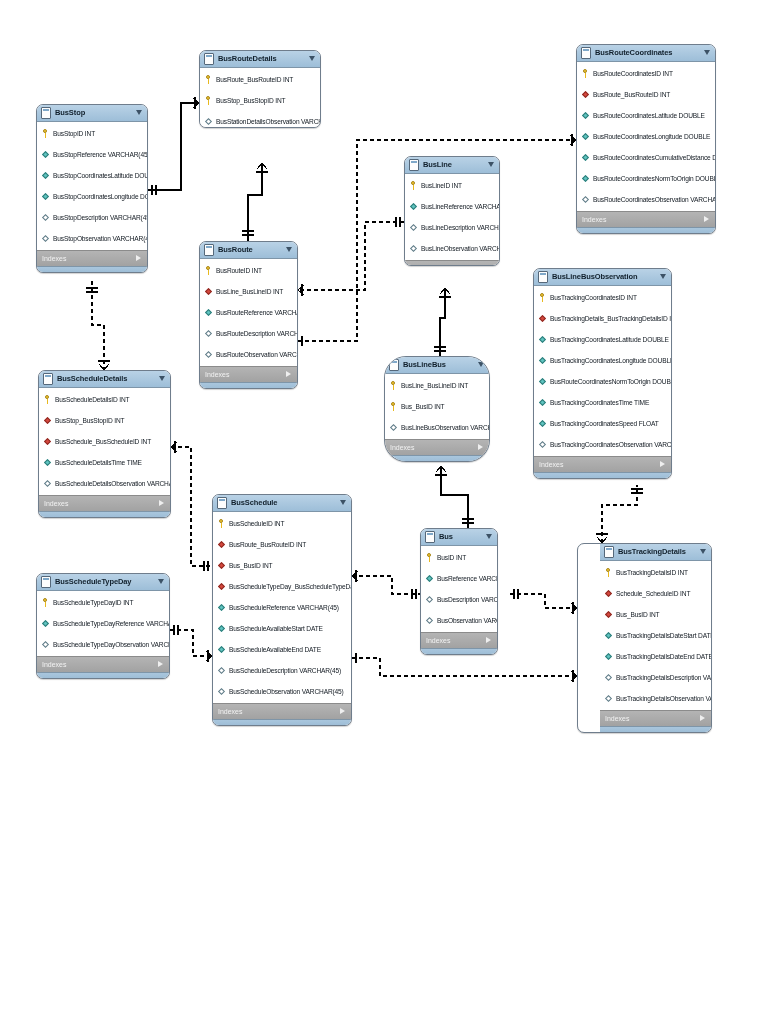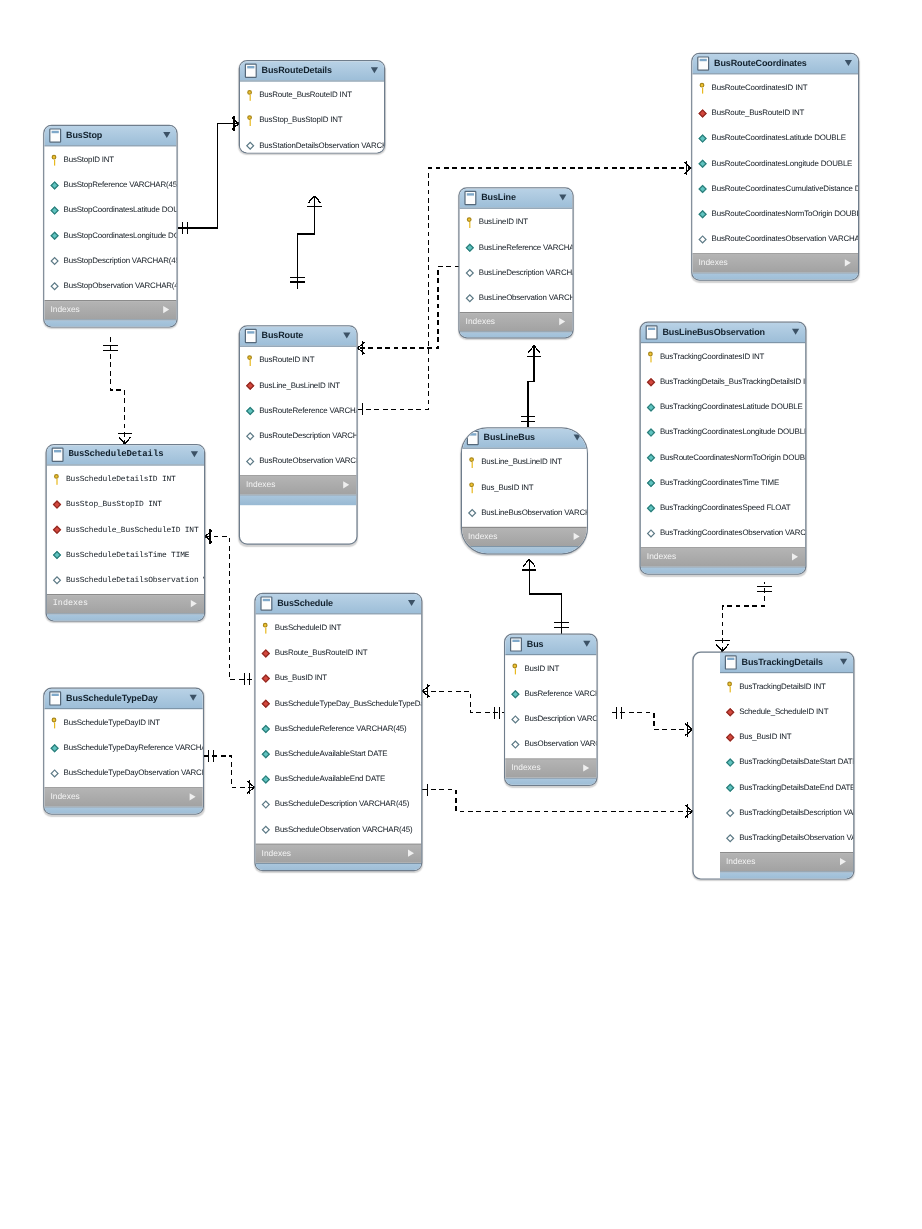--- a/index.html
+++ b/index.html
@@ -355,21 +355,21 @@
             <span class="f-ico nul"></span>
             <span class="f-name">BusRouteCoordinatesObservation VARCHAR(45)</span>
           </div>
         </div>
         <div class="tbl-indexes">
           <span class="lbl">Indexes</span>
           <span class="arrow"></span>
         </div>
         <div class="tbl-footer"></div>
       </div>
-      <div class="table-node" style="left: 382px; top: 156px; width: 96px; height: 126px;">
+      <div class="table-node" style="left: 404px; top: 156px; width: 96px; height: 110px;">
         <div class="tbl-header">
           <span class="tbl-icon"></span>
           <span class="tbl-title">BusLine</span>
           <span class="tbl-caret"></span>
         </div>
         <div class="tbl-body">
           <div class="field-row">
             <span class="f-ico pk"></span>
             <span class="f-name">BusLineID INT</span>
           </div>
@@ -385,21 +385,21 @@
             <span class="f-ico nul"></span>
             <span class="f-name">BusLineObservation VARCHAR(45)</span>
           </div>
         </div>
         <div class="tbl-indexes">
           <span class="lbl">Indexes</span>
           <span class="arrow"></span>
         </div>
         <div class="tbl-footer"></div>
       </div>
-      <div class="table-node" style="left: 199px; top: 241px; width: 99px; height: 183px; margin-top: 30px;">
+      <div class="table-node" style="left: 199px; top: 241px; width: 99px; height: 148px;">
         <div class="tbl-header">
           <span class="tbl-icon"></span>
           <span class="tbl-title">BusRoute</span>
           <span class="tbl-caret"></span>
         </div>
         <div class="tbl-body">
           <div class="field-row">
             <span class="f-ico pk"></span>
             <span class="f-name">BusRouteID INT</span>
           </div>
@@ -465,21 +465,21 @@
             <span class="f-ico nul"></span>
             <span class="f-name">BusTrackingCoordinatesObservation VARCHAR(45)</span>
           </div>
         </div>
         <div class="tbl-indexes">
           <span class="lbl">Indexes</span>
           <span class="arrow"></span>
         </div>
         <div class="tbl-footer"></div>
       </div>
-      <div class="table-node" style="left: 38px; top: 370px; width: 133px; height: 148px; font-family: Liberation Mono, monospace;">
+      <div class="table-node" style="left: 38px; top: 370px; width: 133px; height: 148px;">
         <div class="tbl-header">
           <span class="tbl-icon"></span>
           <span class="tbl-title">BusScheduleDetails</span>
           <span class="tbl-caret"></span>
         </div>
         <div class="tbl-body">
           <div class="field-row">
             <span class="f-ico pk"></span>
             <span class="f-name">BusScheduleDetailsID INT</span>
           </div>

